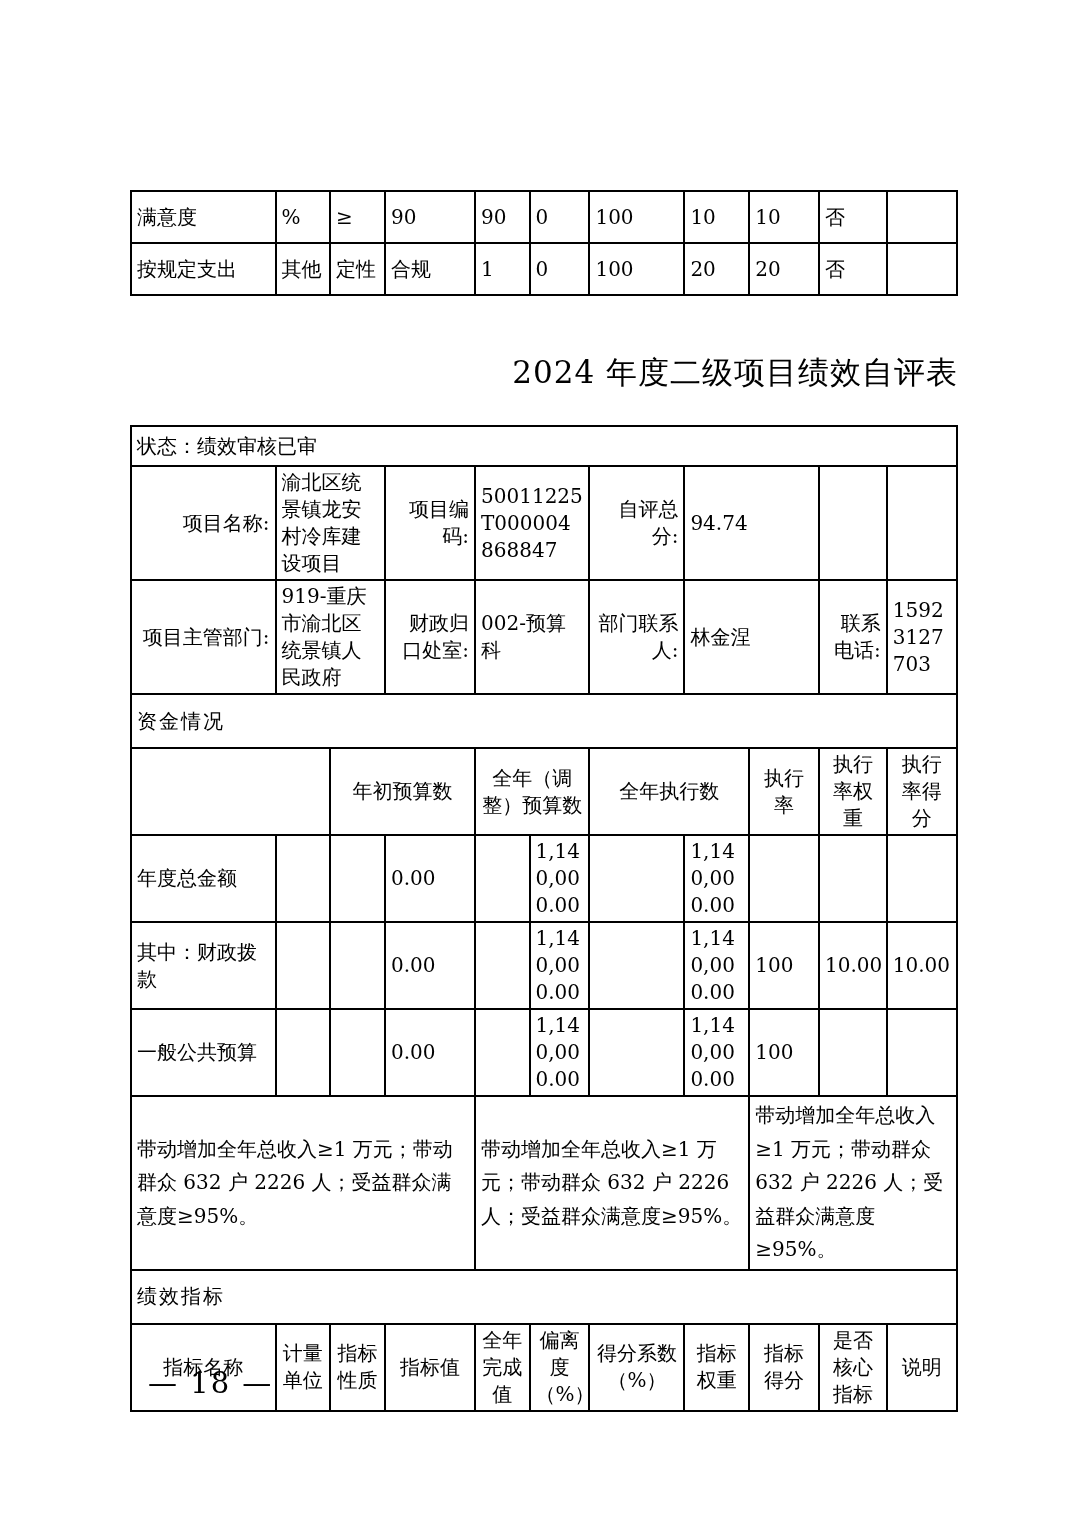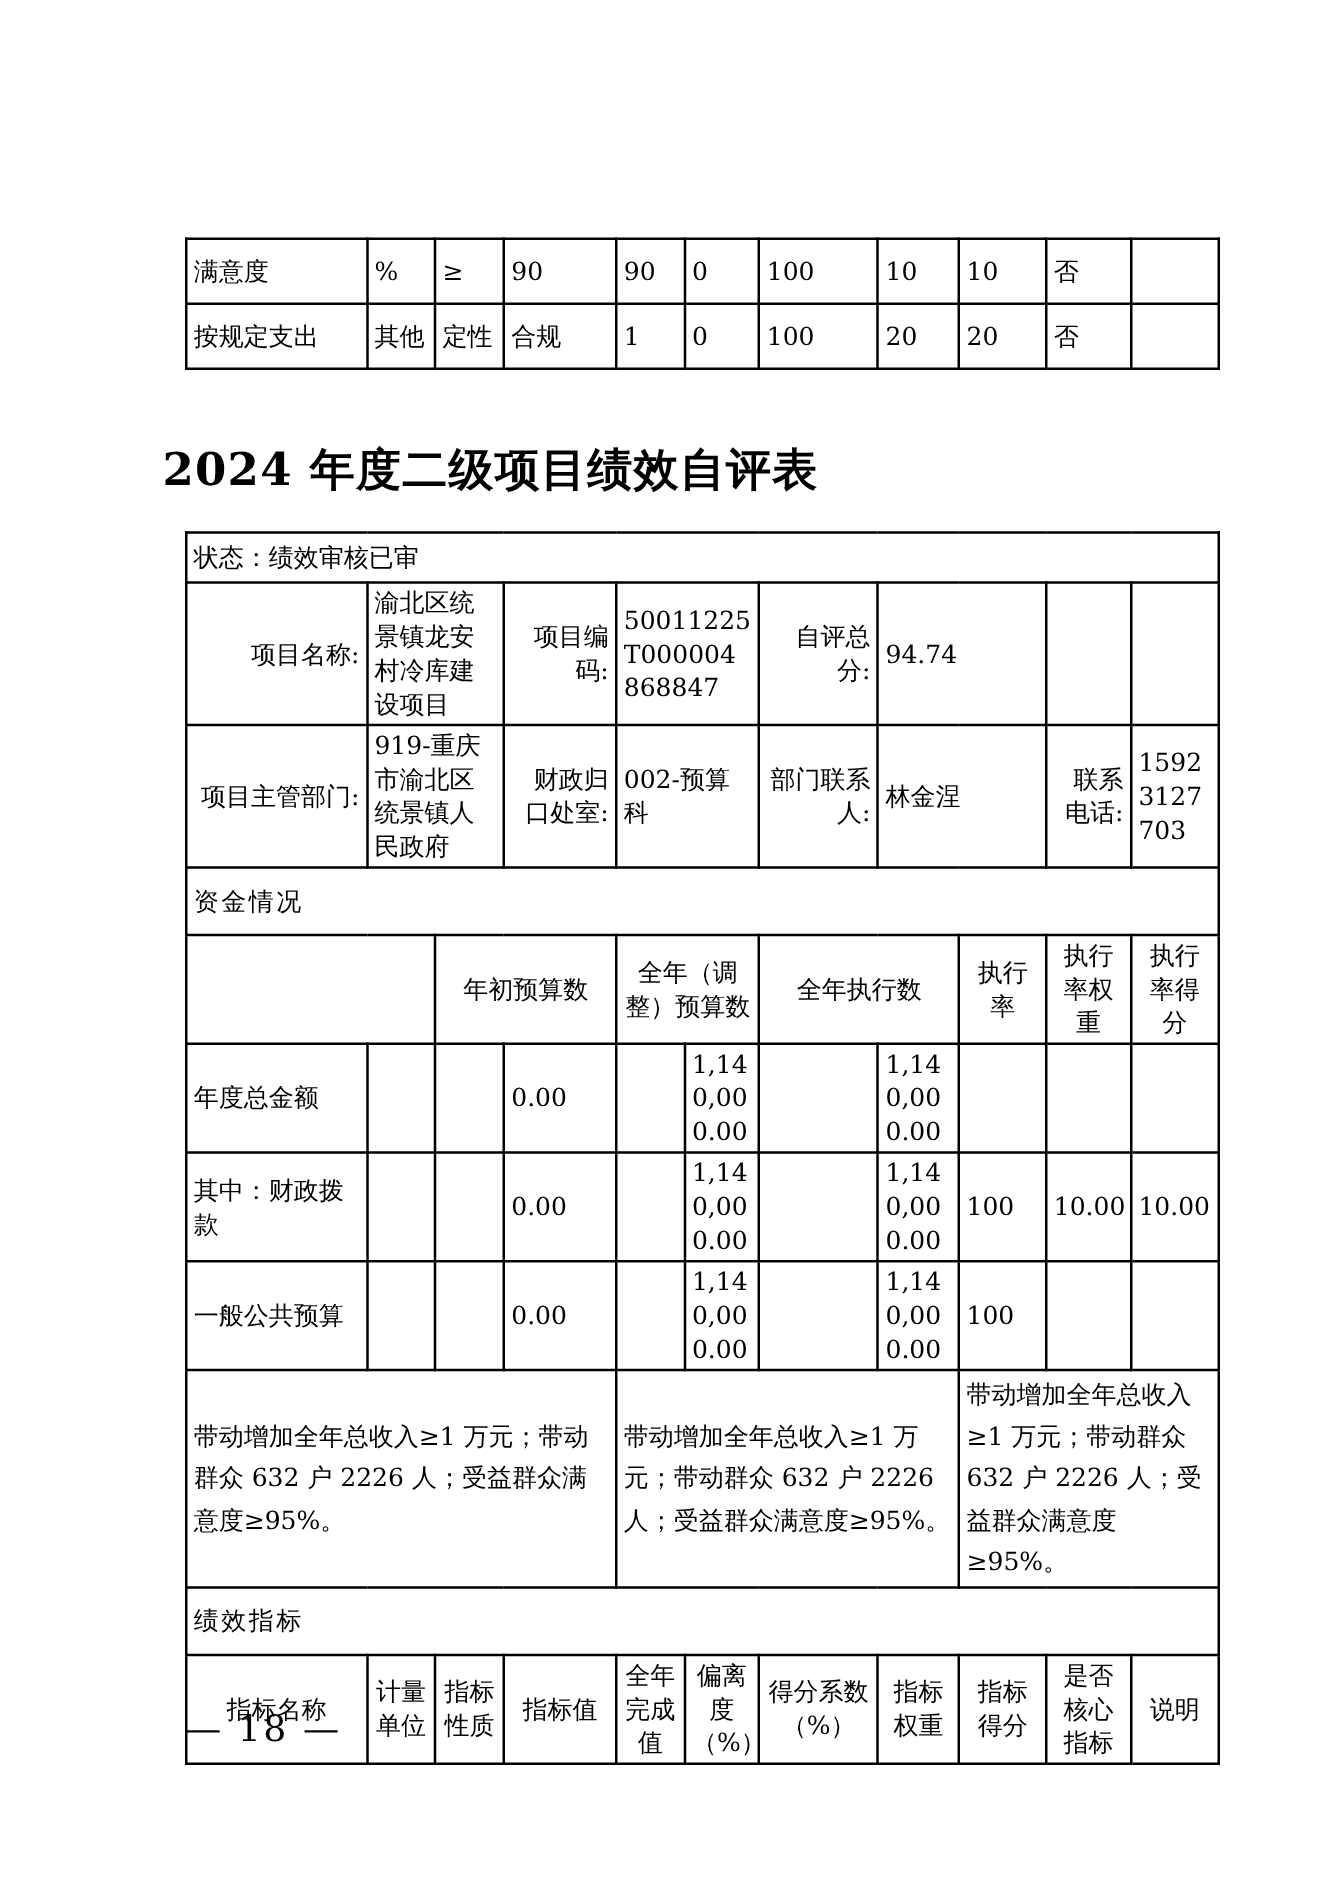--- a/index.html
+++ b/index.html
@@ -9,21 +9,21 @@
     width: 1074px;
     height: 1520px;
     background: #ffffff;
     font-family: "DejaVu Serif", "Liberation Serif", serif;
     color: #000;
     margin: 0 auto;
     overflow: hidden;
   }
   table.grid {
     position: absolute;
-    left: 148px;
+    left: 130px;
     width: 828px;
     border-collapse: collapse;
     table-layout: fixed;
     font-size: 20px;
     line-height: 1.35;
   }
   table.grid td {
     border: 2px solid #000;
     padding: 2px 5px;
     vertical-align: middle;
@@ -54,23 +54,23 @@
   tr.h50 td { height: 50px; }
   tr.h48 td { height: 48px; }
   tr.h146 td { height: 146px; margin-top: 44px; }
   tr.h82 td { height: 82px; }
 
   .doc-title {
     position: absolute;
     top: 352px;
     left: 130px;
     width: 828px;
-    text-align: left;
-    font-size: 36px;
-    font-weight: bold;
+    text-align: right;
+    font-size: 31px;
+    font-weight: normal;
     letter-spacing: 1px;
   }
   .page-number {
     position: absolute;
     top: 1366px;
     left: 148px;
     font-size: 29px;
     letter-spacing: 2px;
   }
 </style>

